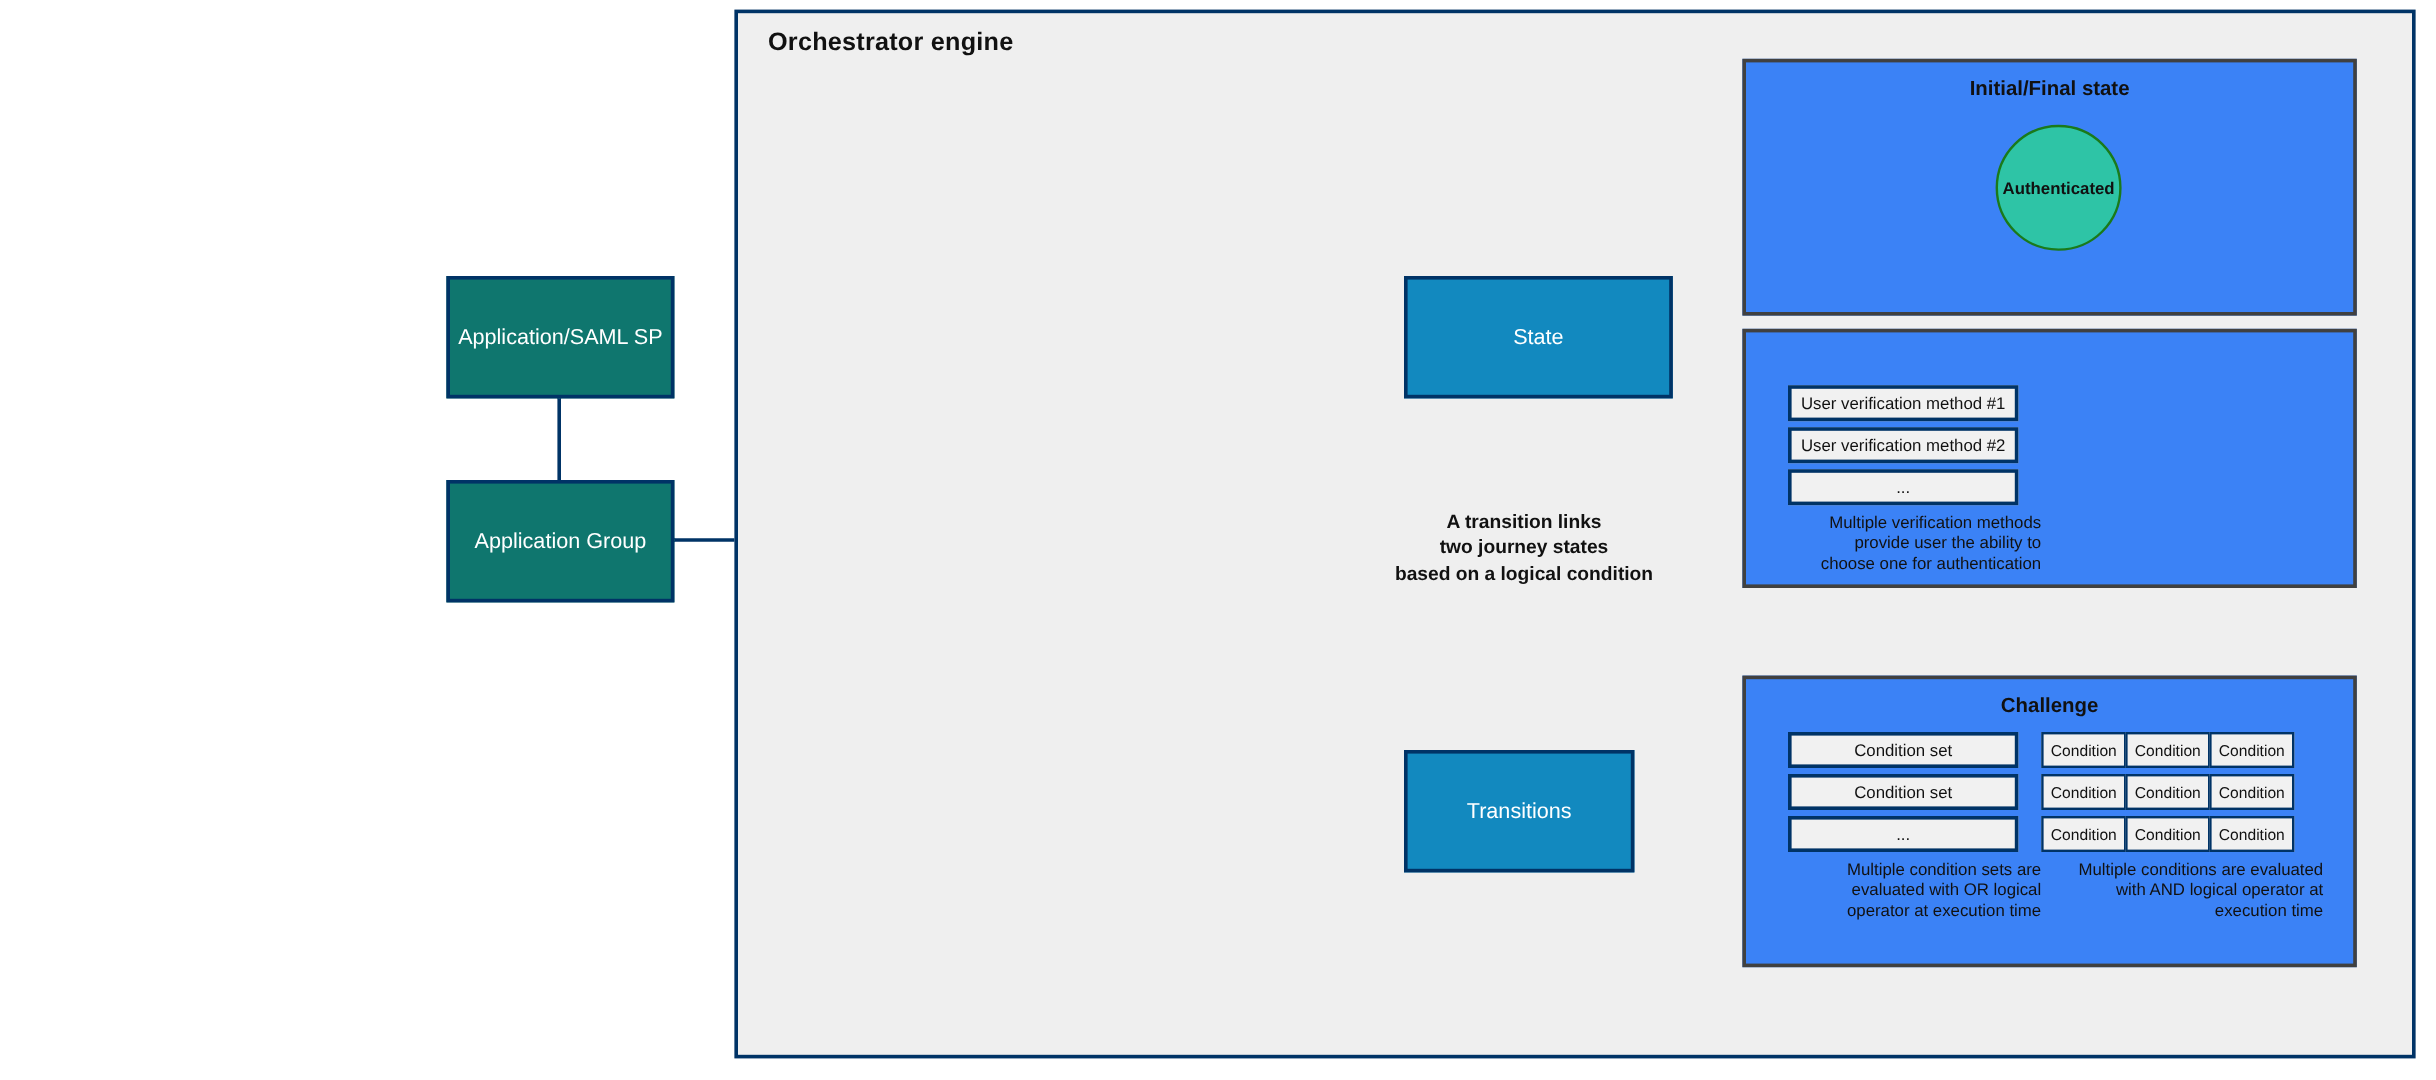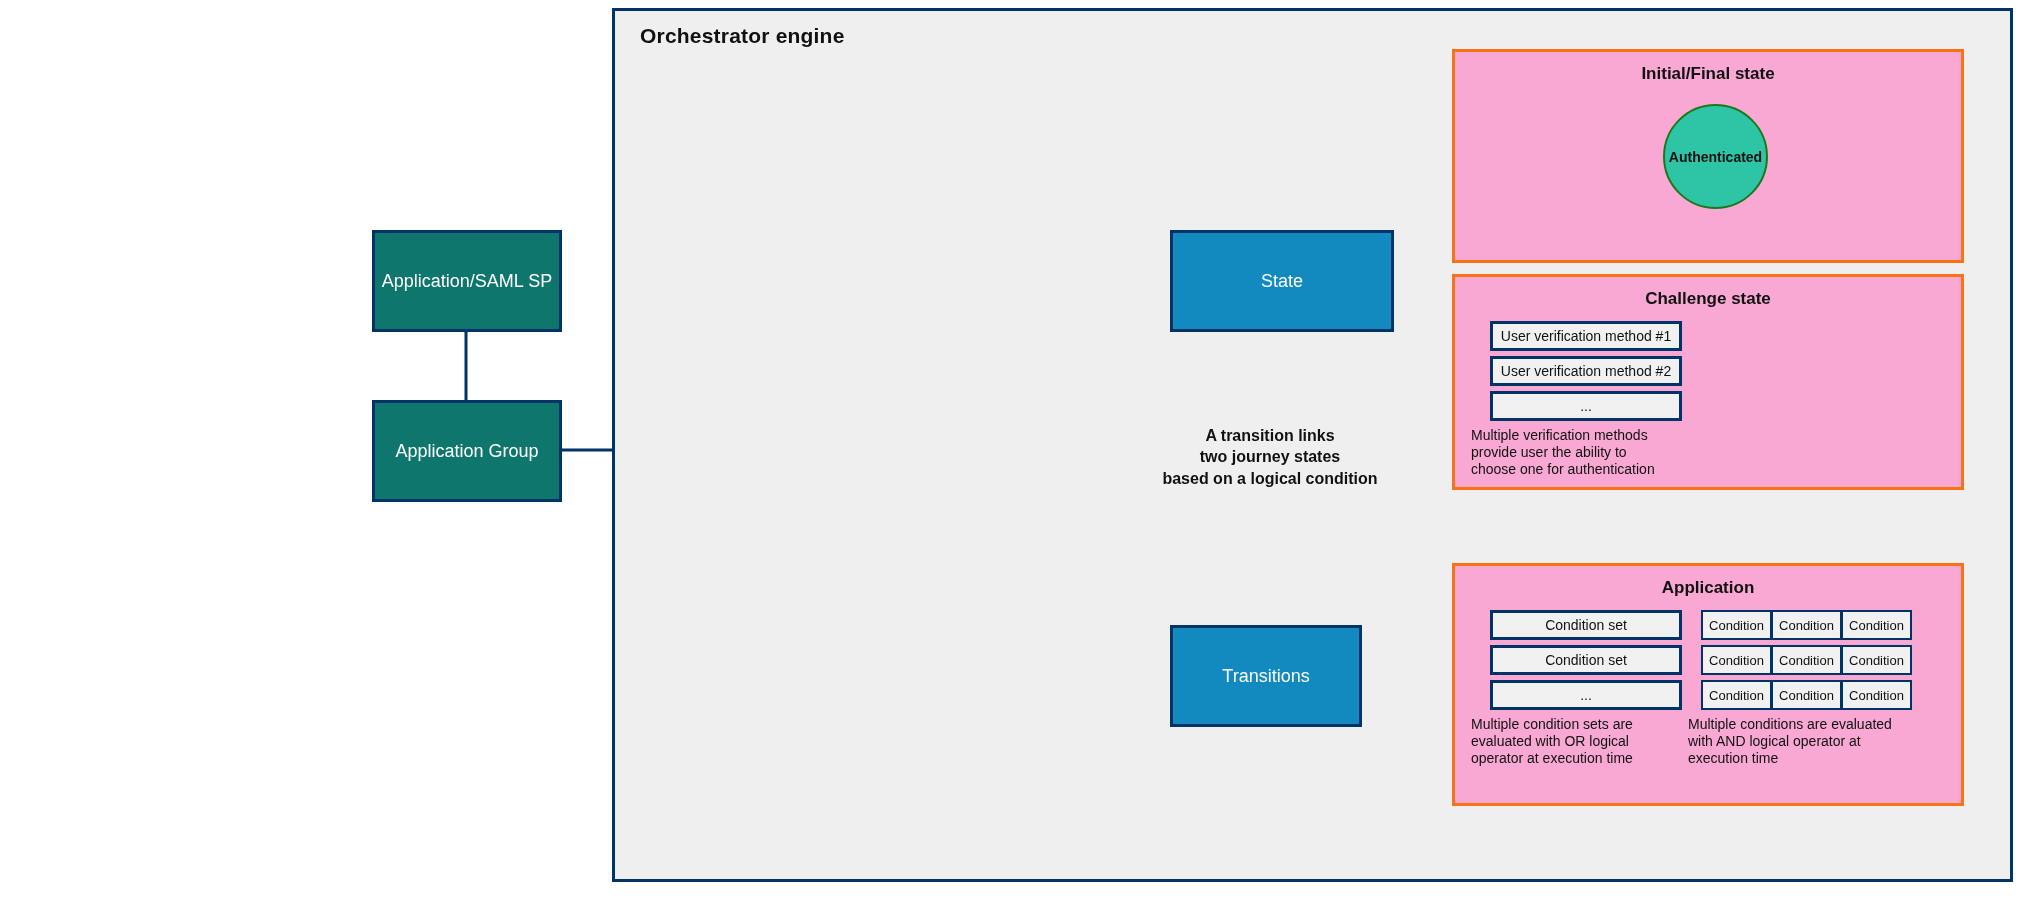--- a/index.html
+++ b/index.html
@@ -19,39 +19,39 @@
                 font-weight:bold;color:#111111;letter-spacing:.2px;}
 
   
   .ebox{position:absolute;box-sizing:border-box;border:3px solid #003366;
         display:flex;align-items:center;justify-content:center;
         color:#ffffff;font-size:18px;text-align:center;line-height:1.25;}
   .ebox.orange{background:#0f766e;}
   .ebox.blue{background:#1289bf;}
 
   
-  .panel{position:absolute;box-sizing:border-box;background:#f9a8d4;
-         border:3px solid #f97316;}
+  .panel{position:absolute;box-sizing:border-box;background:#3b82f6;
+         border:3px solid #404040;}
   .panel-title{position:absolute;left:0;right:0;text-align:center;
                font-size:17px;font-weight:bold;color:#111111;}
 
   
   .circle{position:absolute;border-radius:50%;border:2px solid #1a7a1a;
           display:flex;align-items:center;justify-content:center;
           font-size:14px;font-weight:bold;color:#111111;
           box-sizing:border-box;white-space:nowrap;}
 
   
   .slat{position:absolute;box-sizing:border-box;background:#f1f1f1;
         border:3px solid #003366;display:flex;align-items:center;
         justify-content:center;font-size:14px;color:#111111;}
   .slat.thin{border-width:2px;font-size:13px;}
 
   
-  .cap{position:absolute;text-align:left;font-size:14px;color:#111111;
+  .cap{position:absolute;text-align:right;font-size:14px;color:#111111;
        line-height:1.22;}
 
   
   .note{position:absolute;text-align:center;font-size:16px;font-weight:bold;
         color:#111111;line-height:1.33;white-space:pre-line;}
 </style>
 </head>
 <body>
 
 <div id="stage">
@@ -115,39 +115,38 @@
 
   <div class="panel" style="left:1452px;top:49px;width:512px;height:214px;">
     <div class="panel-title" style="top:12px;">Initial/Final state</div>
 
     <div class="circle" style="left:208px;top:52px;width:105px;height:105px;background:#2ec4a6;">
       <span>Authenticated</span>
     </div>
   </div>
 
   <div class="panel" style="left:1452px;top:274px;width:512px;height:216px;">
-    <div class="panel-title" style="top:12px;">Challenge state</div>
 
     <div class="slat" style="left:35px;top:44px;width:192px;height:30px;">
       <span>User verification method #1</span>
     </div>
     <div class="slat" style="left:35px;top:79px;width:192px;height:30px;">
       <span>User verification method #2</span>
     </div>
     <div class="slat" style="left:35px;top:114px;width:192px;height:30px;">
       <span>...</span>
     </div>
 
     <div class="cap" style="left:16px;top:150px;width:230px;white-space:pre-line;">Multiple verification methods
 provide user the ability to
 choose one for authentication</div>
   </div>
 
   <div class="panel" style="left:1452px;top:563px;width:512px;height:243px;">
-    <div class="panel-title" style="top:12px;">Application</div>
+    <div class="panel-title" style="top:12px;">Challenge</div>
 
     <div class="slat" style="left:35px;top:44px;width:192px;height:30px;">
       <span>Condition set</span>
     </div>
     <div class="slat" style="left:35px;top:79px;width:192px;height:30px;">
       <span>Condition set</span>
     </div>
     <div class="slat" style="left:35px;top:114px;width:192px;height:30px;">
       <span>...</span>
     </div>

